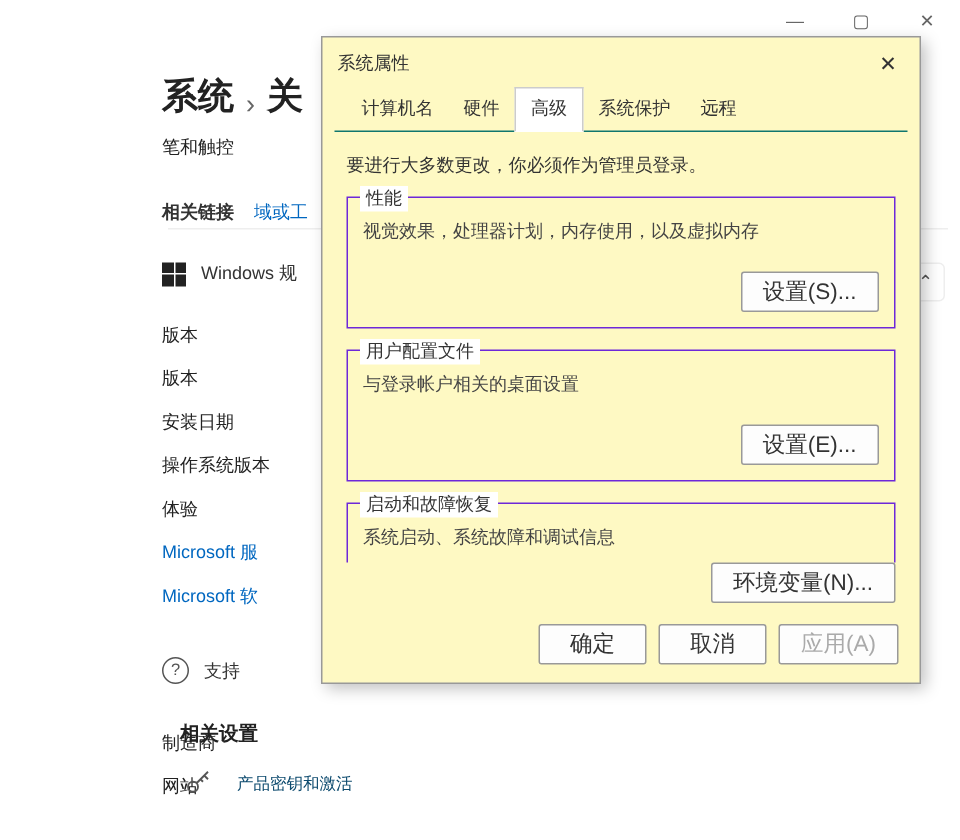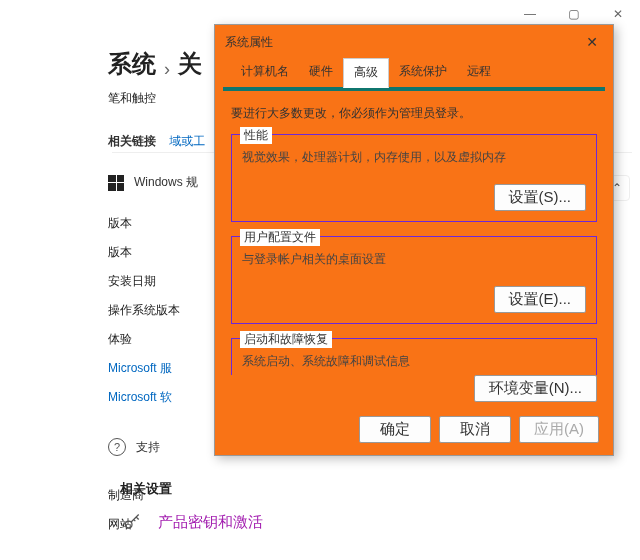--- a/index.html
+++ b/index.html
@@ -25,28 +25,28 @@
   .expand-caret { position: absolute; width:26px; height:26px; border:1px solid #eee; border-radius:4px; display:flex; align-items:center; justify-content:center; color:#555; background:#fff;}
   .caret1 { top: 175px; left: 604px; }
 
   .hr-l { position:absolute; left:112px; width: 520px; border-top:1px solid #eee;}
   .hr1 { top: 152px; }
 
   .related { position:absolute; left:120px; top:480px; font-size:13px; font-weight:600; color:#222;font-family:Liberation Mono, monospace;}
   .activation { position:absolute; left:120px; top:510px; display:flex; align-items:center; gap:14px;}
   .key-icon { width:24px; height:24px; display:flex; align-items:center; justify-content:center; color:#444;}
   .act-main { display:flex; flex-direction:column;}
-  .act-title { font-size:15px; color:#a21caf;}
+  .act-title { font-size:11px; color:#0c4a6e;}
   .act-sub { font-size:11px; color:#777;}
 
   
-  .dialog { position:absolute; left:214px; top:24px; width:400px; height:432px; background:#f97316; border:1px solid #999; box-shadow: 3px 3px 10px rgba(0,0,0,0.25); display:flex; flex-direction:column;}
+  .dialog { position:absolute; left:214px; top:24px; width:400px; height:432px; background:#fef9c3; border:1px solid #999; box-shadow: 3px 3px 10px rgba(0,0,0,0.25); display:flex; flex-direction:column;}
   .dlg-title { display:flex; justify-content:space-between; align-items:center; padding:6px 8px 4px 10px; font-size:12px; color:#333;}
   .dlg-close { width:26px; height:22px; display:flex; align-items:center; justify-content:center; font-size:14px;}
-  .tabs { display:flex; gap:0; padding: 0 8px; border-bottom:4px solid #0f766e; margin:0 8px;}
+  .tabs { display:flex; gap:0; padding: 0 8px; border-bottom:1px solid #0f766e; margin:0 8px;align-items:center;}
   .tab { padding:5px 10px 6px; font-size:12px; color:#333; position:relative; top:1px;}
   .tab.active { border:1px solid #ccc; border-bottom:1px solid #fff; background:#fff;}
   .dlg-body { padding: 10px 16px 8px; flex:1; font-size:12px; color:#333; overflow:hidden;}
   .note { margin: 4px 0 12px; }
   .group { border:1px solid #6d28d9; padding: 14px 10px 10px; position:relative; margin-bottom: 14px;}
   .group-title { position:absolute; top:-8px; left:8px; background:#fff; padding:0 4px; }
   .group-desc { color:#444; margin-bottom: 18px; }
   .group .btn-row { display:flex; justify-content:flex-end;}
   .btn { border:1px solid #999; background:#fdfdfd; padding:3px 14px; font-size:15px; border-radius:2px; min-width:72px; text-align:center;}
   .env-row { display:flex; justify-content:flex-end; padding: 0 16px 6px;}

